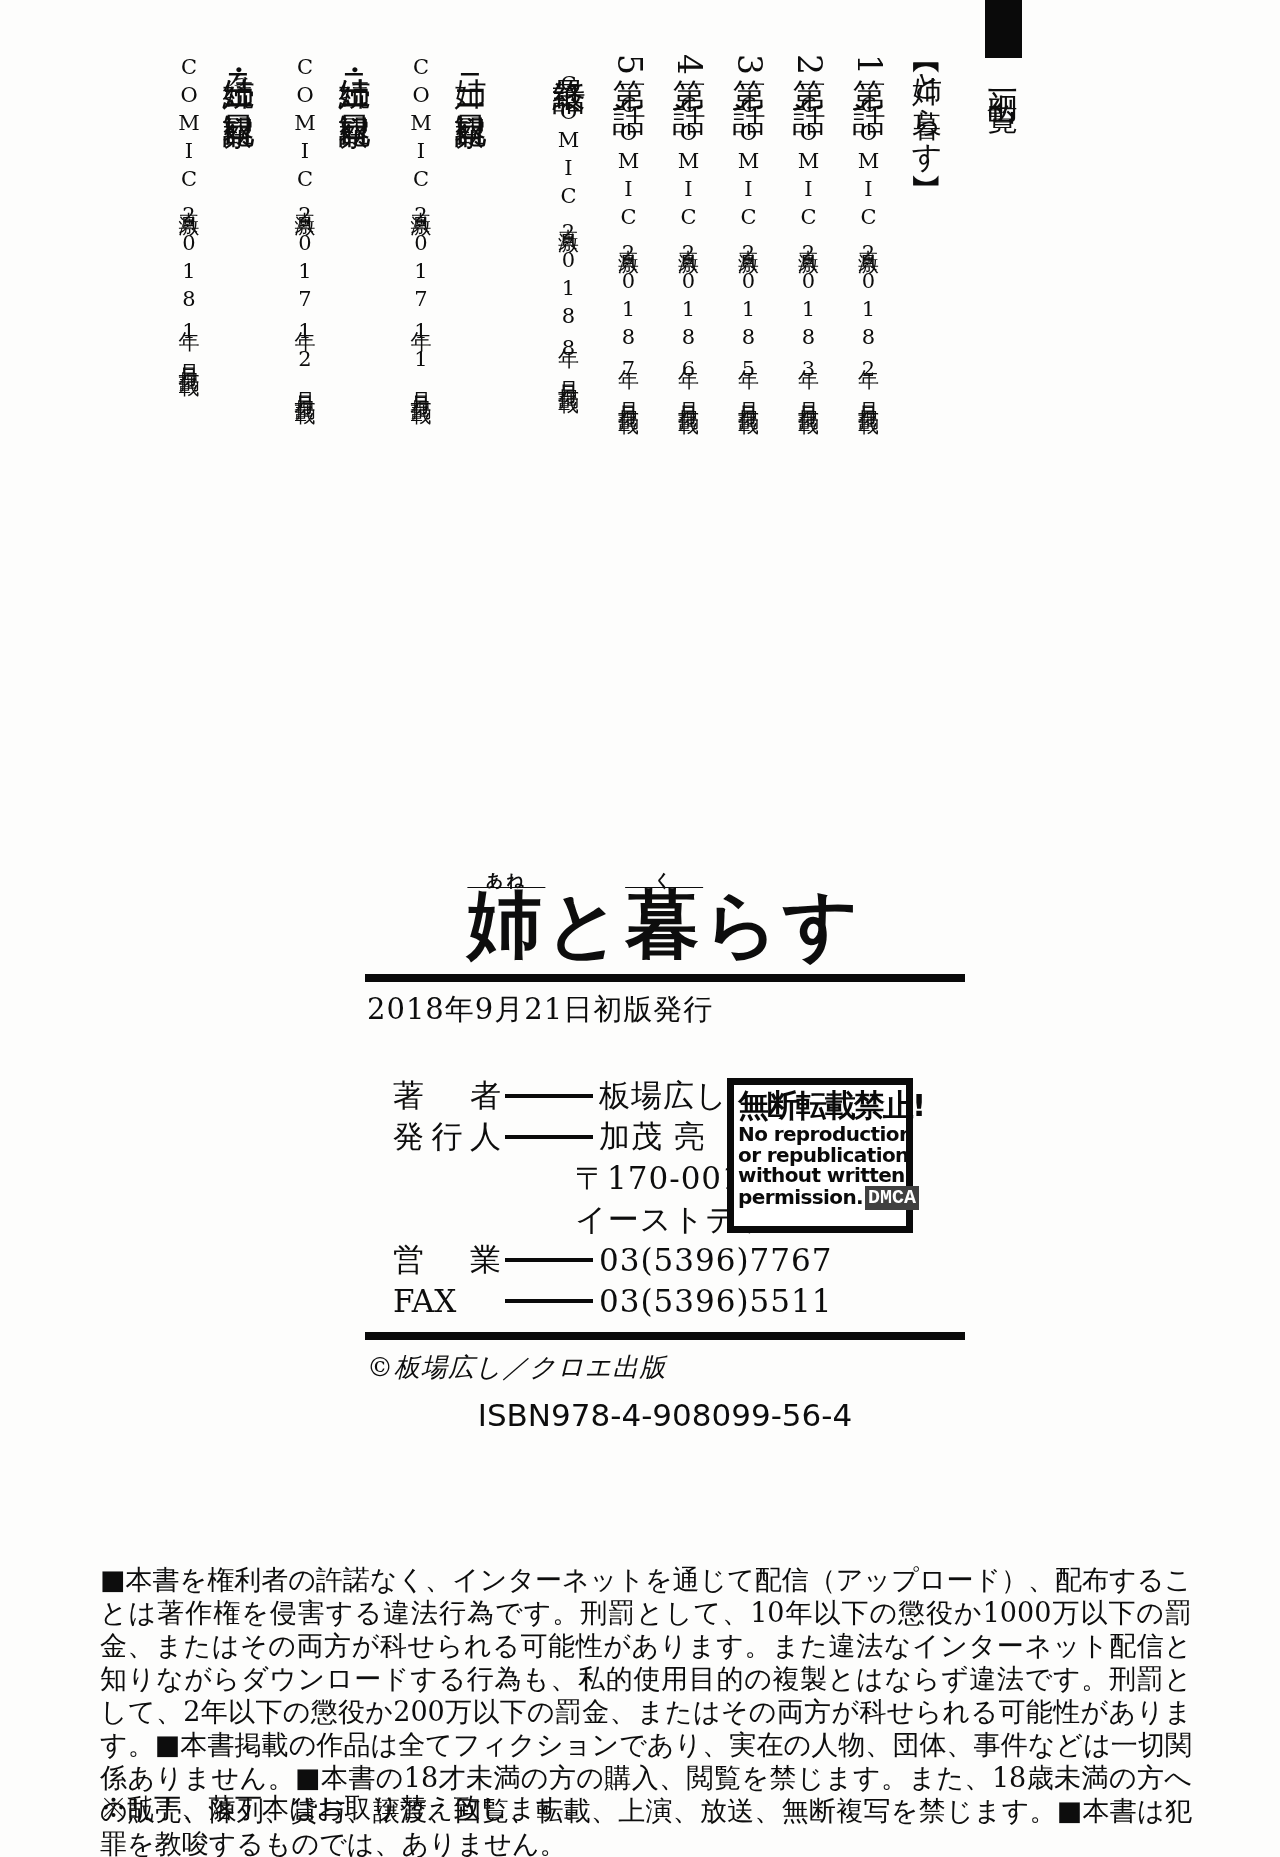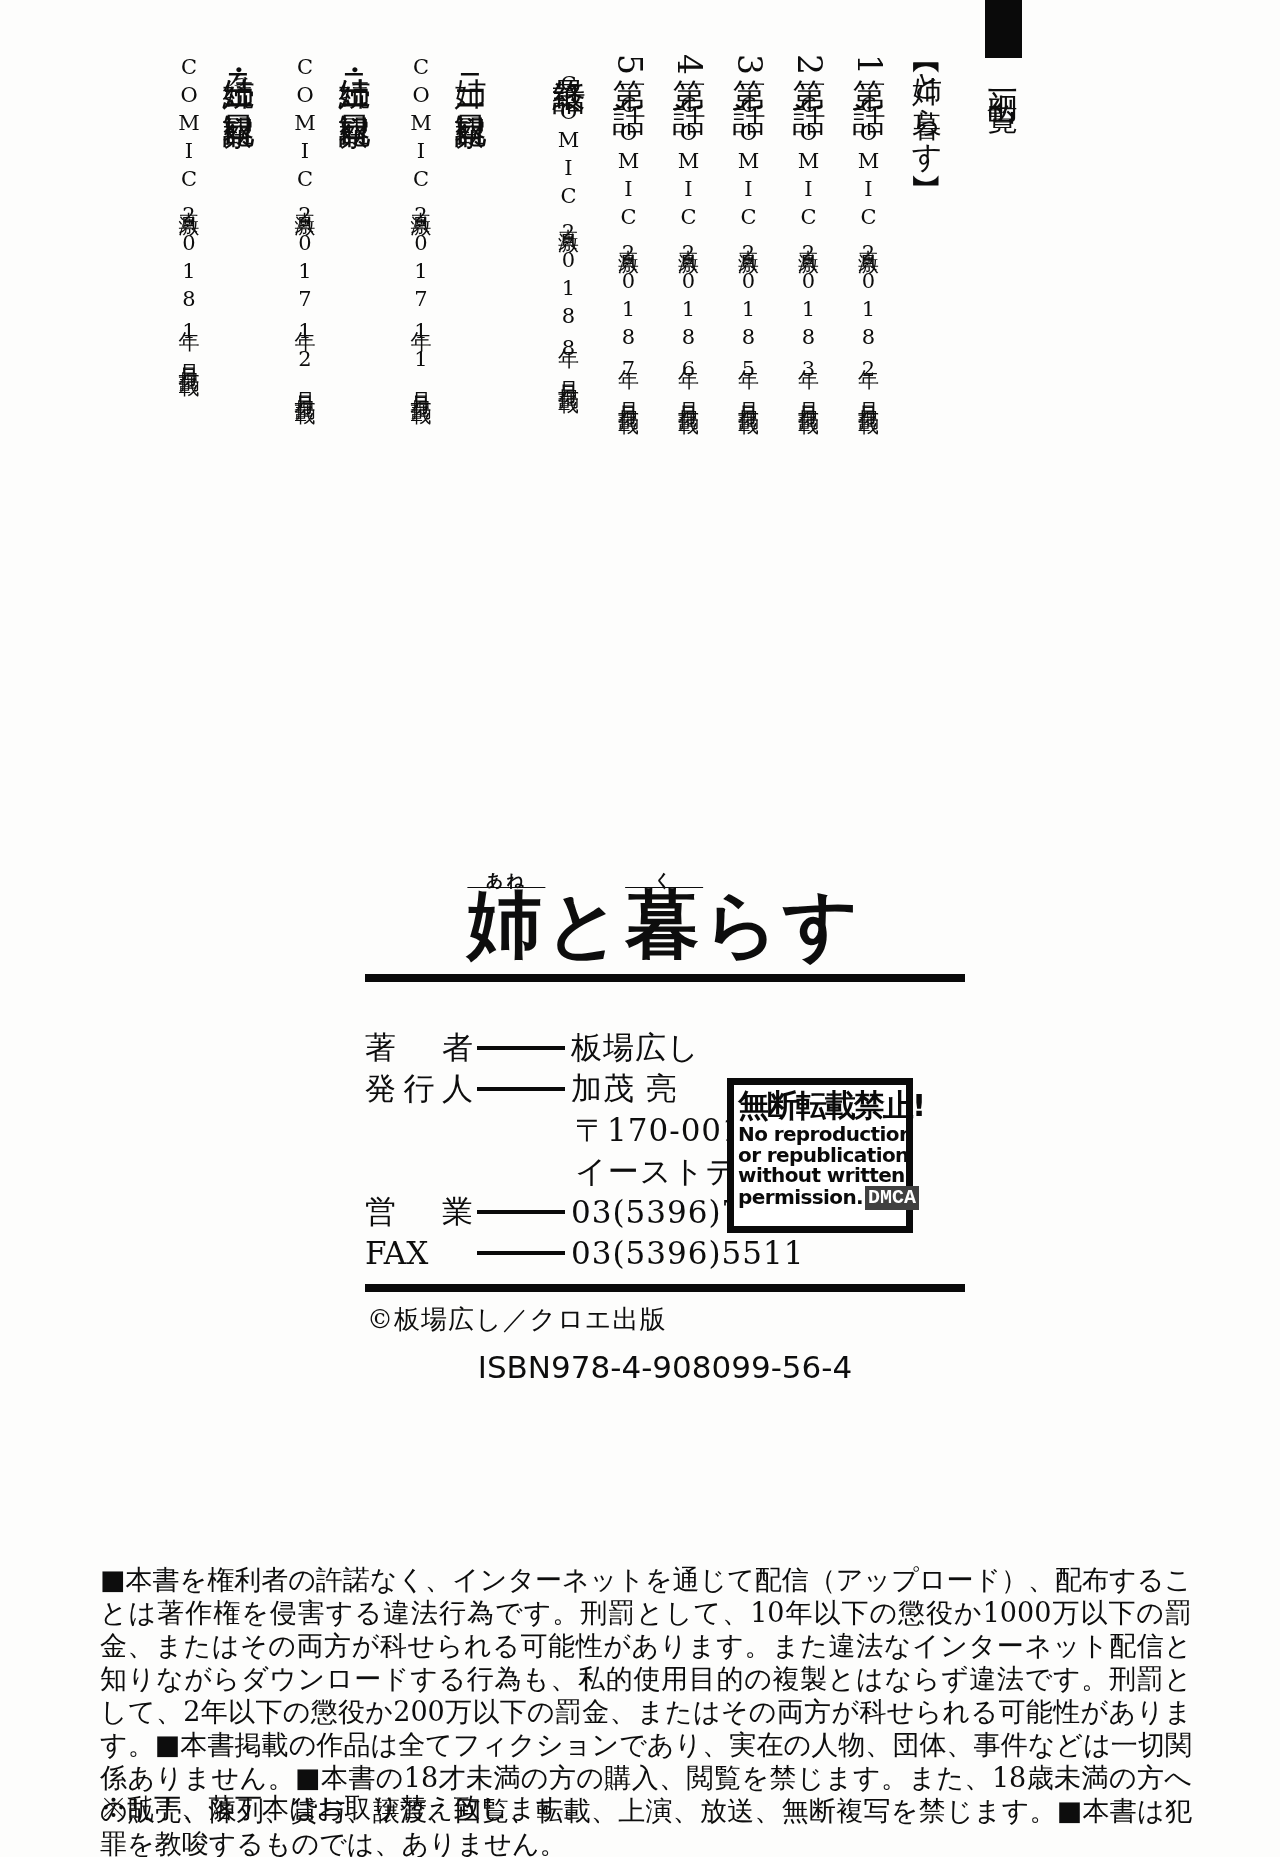--- a/index.html
+++ b/index.html
@@ -60,31 +60,31 @@
     margin:0; text-align:center;
     font-size:74px; font-weight:bold; letter-spacing:4px; line-height:1.05;
   }
   .book-title ruby rt {
     font-size:17px; font-weight:bold; letter-spacing:3px; text-align:center;text-decoration:underline;
   }
   .rule { height:8px; background:#0a0a0a; margin-top:10px; }
   .print-date { font-size:29px; letter-spacing:1px; margin:8px 0 0 2px; }
 
   .rows { margin-top:46px; font-size:31px; }
-  .crow { display:flex; align-items:center; height:41px; }
+  .crow { display:flex; align-items:center; height:41px;margin-left:28px; }
   .crow .label {
     display:inline-block; width:108px;
     text-align:justify; text-align-last:justify;
   }
   .crow .dash { width:88px; height:4px; background:#0a0a0a; margin:0 6px 0 4px; flex:none; }
   .crow .value { letter-spacing:1px; white-space:nowrap; }
   .addr-line { margin-left:210px; font-size:31px; line-height:41px; letter-spacing:1px; }
 
   .rule2 { height:8px; background:#0a0a0a; margin-top:10px; }
-  .copyright { font-size:26px; letter-spacing:1px; margin:10px 0 12px 2px; }
+  .copyright { font-size:26px; letter-spacing:1px; margin:10px 0 12px 2px;font-style:italic; }
   .isbn {
     font-family:"DejaVu Sans","Liberation Sans",sans-serif;
     font-size:31px; text-align:center; margin-top:8px; letter-spacing:0px;
   }
 
   
   .stamp {
     position:absolute; left:727px; top:1078px;
     width:186px; height:155px; box-sizing:border-box;
     border:7px solid #0a0a0a; background:#fff;
@@ -173,20 +173,21 @@
   </div>
 
 </div>
 
 <div class="colophon">
 
   <h1 class="book-title"><ruby><span>姉</span><rt>あね</rt></ruby><ruby><span>と</span><rt></rt></ruby><ruby><span>暮</span><rt>く</rt></ruby><ruby><span>らす</span><rt></rt></ruby></h1>
 
   <div class="rule"></div>
 
+  <div class="print-date">2018年9月21日初版発行</div>
 
   <div class="rows">
 
     <div class="crow">
       <span class="label">著者</span>
       <span class="dash"></span>
       <span class="value">板場広し</span>
     </div>
 
     <div class="crow">

